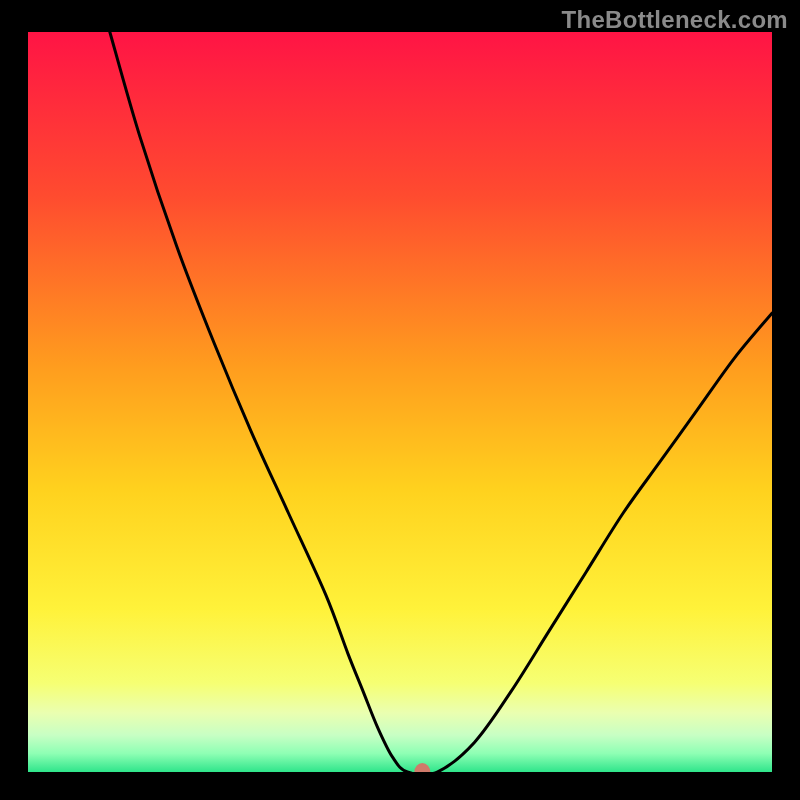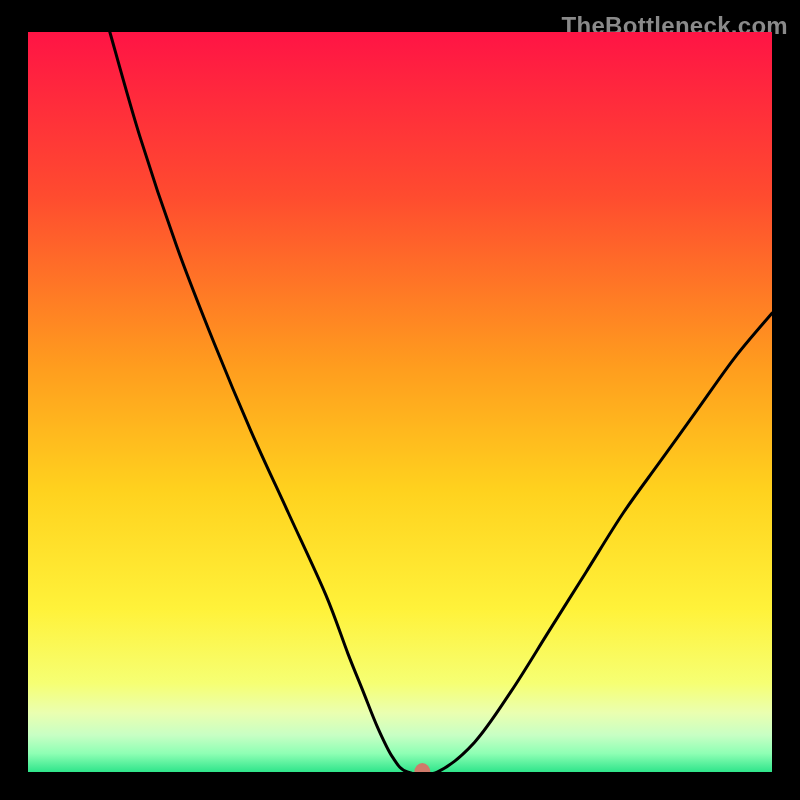--- a/index.html
+++ b/index.html
@@ -13,21 +13,21 @@
   .frame {
     position: absolute;
     left: 0;
     top: 0;
     width: 800px;
     height: 800px;
     background: #000;
   }
   .watermark {
     position: absolute;
-    top: 12px;
+    top: 6px;
     right: 12px;
     font-family: Arial, Helvetica, sans-serif;
     font-size: 24px;
     font-weight: 600;
     color: #8a8a8a;
     letter-spacing: 0.3px;
     margin-left: 29px;
   }
   .plot {
     position: absolute;

